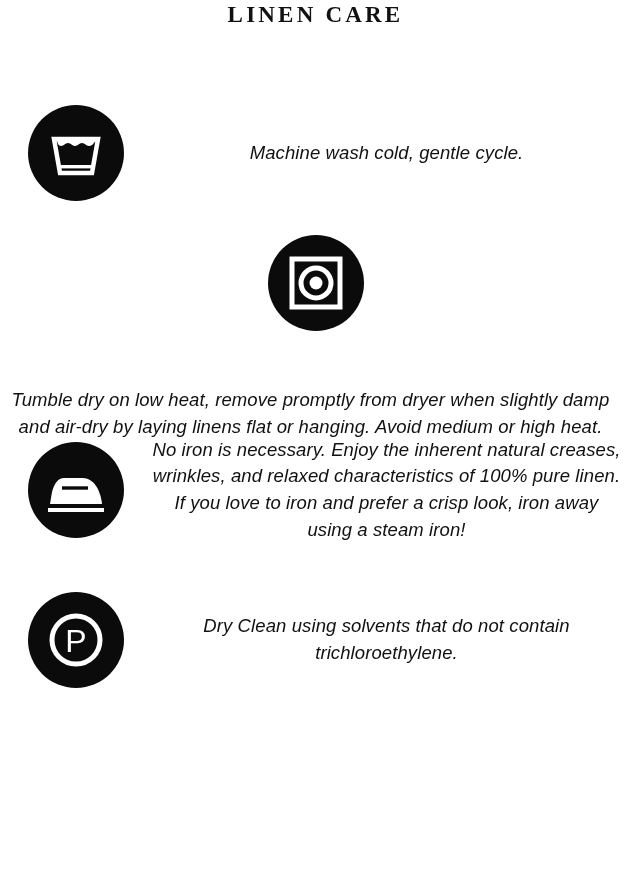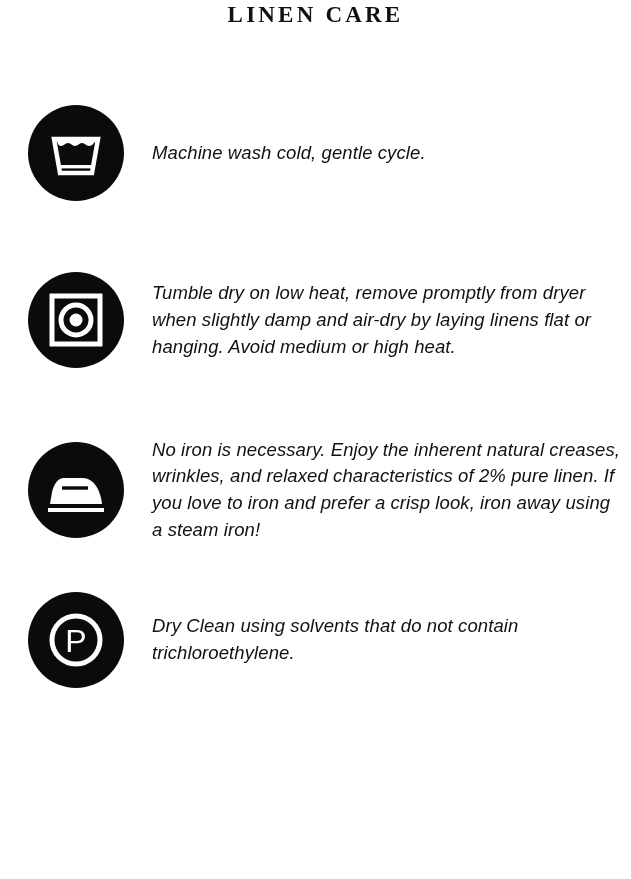--- a/index.html
+++ b/index.html
@@ -56,34 +56,35 @@
     position: absolute;
     left: 0;
     top: 0;
     width: 96px;
     height: 96px;
     display: block;
   }
   .text-cell {
     flex: 1 1 auto;
     padding-right: 10px;
+    text-align: center;
   }
   .care-text {
     font-family: "Liberation Sans", sans-serif;
     font-style: italic;
     font-size: 18.5px;
     line-height: 1.45;
     color: #111111;
     margin: 0;
     letter-spacing: 0.1px;
   }
   
   .row-0 { height: 164px; align-items: center; }
   .row-1 { height: 140px; align-items: center; }
-  .row-2 { height: 170px; align-items: center; }
+  .row-2 { height: 170px; align-items: center; flex-direction: column; }
   .row-3 { height: 170px; align-items: center; }
   .row-4 { height: 130px; align-items: center; }
 </style>
 </head>
 <body>
 
 <div class="page">
 
   <div class="title">LINEN CARE</div>
 
@@ -127,21 +128,21 @@
       <div class="icon-cell">
         <span class="badge">
           <svg viewBox="0 0 96 96" aria-hidden="true">
             <path d="M22 62 L74 62 C74 62 72 36 54 36 L36 36 C30 36 26 42 24 50 Z" fill="#ffffff"></path>
             <rect x="20" y="66" width="56" height="4" fill="#ffffff"></rect>
             <path d="M34 46 L60 46" stroke="#0b0b0b" stroke-width="3.4" fill="none"></path>
           </svg>
         </span>
       </div>
       <div class="text-cell">
-        <p class="care-text">No iron is necessary. Enjoy the inherent natural creases, wrinkles, and relaxed characteristics of 2% pure linen. If you love to iron and prefer a crisp look, iron away using a steam iron!</p>
+        <p class="care-text">No iron is necessary. Enjoy the inherent natural creases, wrinkles, and relaxed characteristics of 100% pure linen. If you love to iron and prefer a crisp look, iron away using a steam iron!</p>
       </div>
     </div>
 
     <div class="care-row row-4">
       <div class="icon-cell">
         <span class="badge">
           <svg viewBox="0 0 96 96" aria-hidden="true">
             <circle cx="48" cy="48" r="24" fill="none" stroke="#ffffff" stroke-width="5"></circle>
             <text x="48" y="60" text-anchor="middle" font-family="Liberation Sans, sans-serif" font-size="32" fill="#ffffff">P</text>
           </svg>

